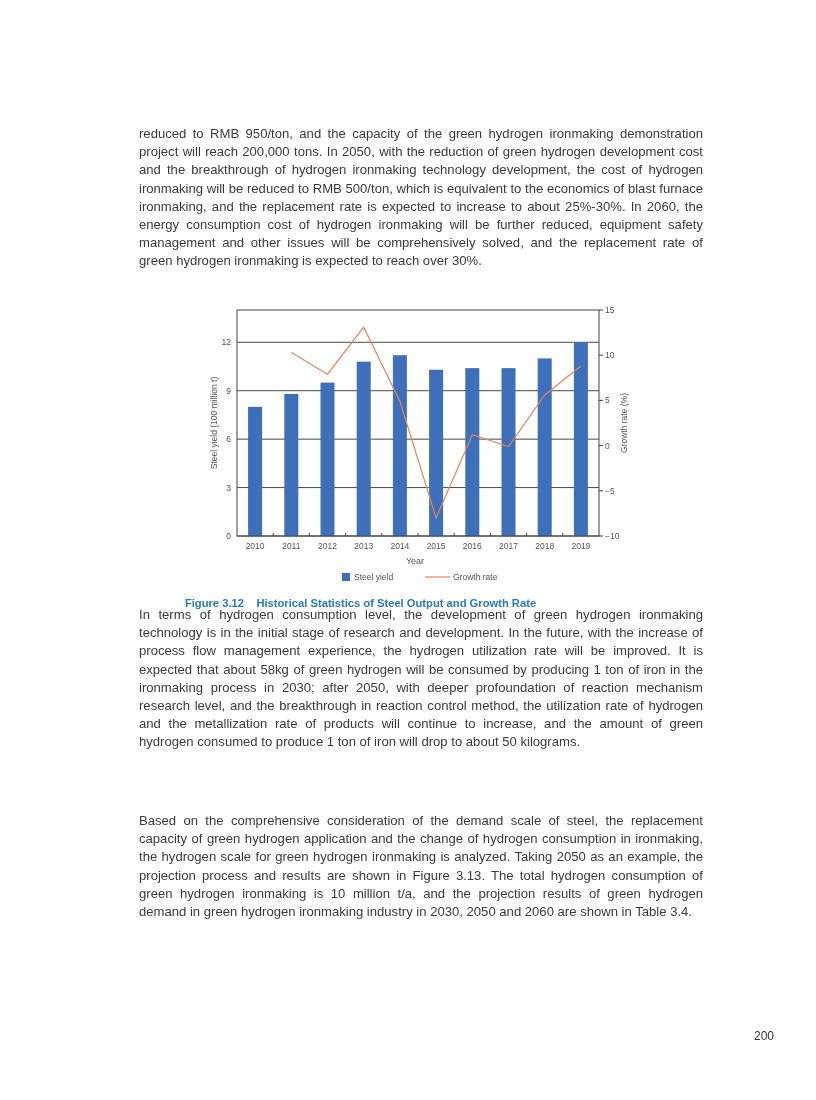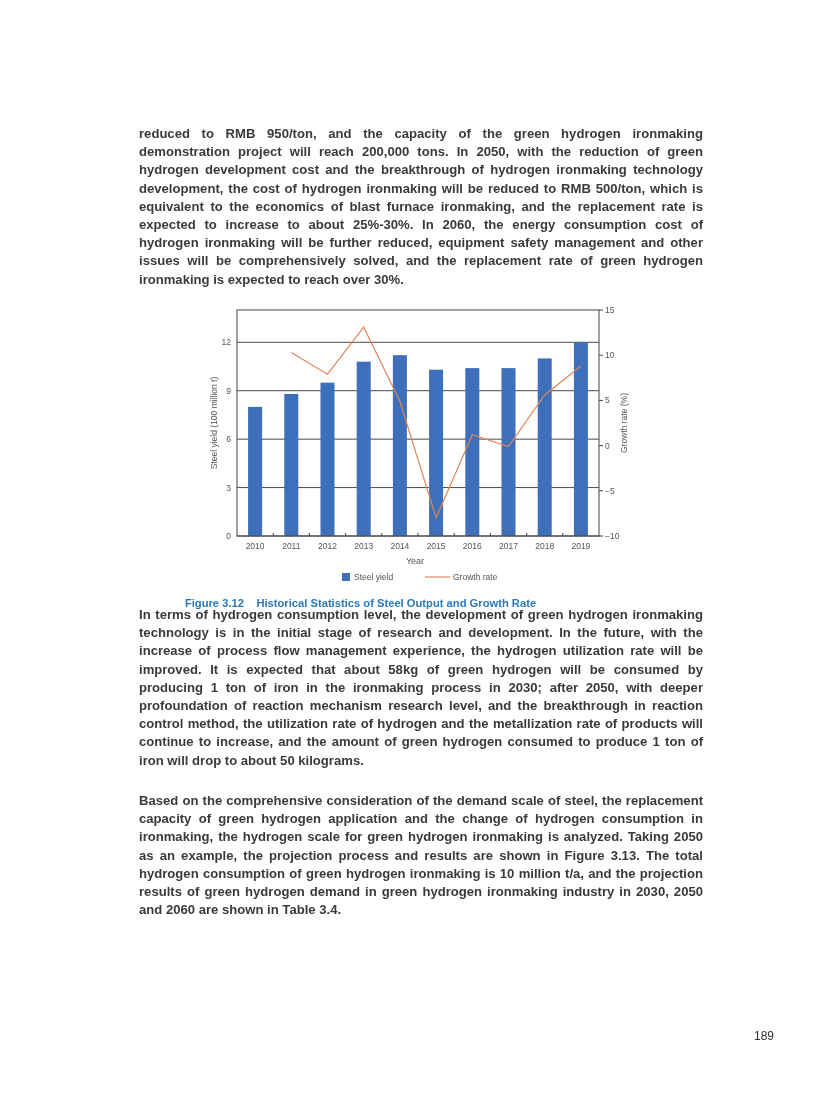--- a/index.html
+++ b/index.html
@@ -1,20 +1,20 @@
 <!DOCTYPE html>
 <html><head>
 <meta charset="utf-8">
 <style>
   html, body { margin: 0; padding: 0; background: #ffffff; }
   body { width: 816px; height: 1100px; position: relative; overflow: hidden; font-family: "Liberation Sans", sans-serif; color: #333333; }
-  .para { position: absolute; left: 139px; width: 564px; font-size: 13.1px; line-height: 18.2px; text-align: justify; color: #3a3a3a; margin: 0; font-weight: bold; }
+  .para { position: absolute; left: 139px; width: 564px; font-size: 13.1px; line-height: 18.2px; text-align: justify; color: #3a3a3a; margin: 0; }
   #p1 { top: 125px; }
   #p2 { top: 606px; }
-  #p3 { top: 792px; }
+  #p3 { top: 812px; }
   #chart { position: absolute; left: 200px; top: 300px; width: 430px; height: 290px; }
   #caption { position: absolute; left: 0; width: 721px; top: 597px; text-align: center; font-size: 11.2px; font-weight: bold; color: #2a7ab8; }
   #page-number { position: absolute; left: 740px; top: 1029px; width: 34px; text-align: right; font-size: 12px; color: #333; }
   svg text { font-family: "Liberation Sans", sans-serif; fill: #555; }
 </style>
 </head>
 <body>
 
 <p class="para" id="p1">reduced to RMB 950/ton, and the capacity of the green hydrogen ironmaking demonstration project will reach 200,000 tons. In 2050, with the reduction of green hydrogen development cost and the breakthrough of hydrogen ironmaking technology development, the cost of hydrogen ironmaking will be reduced to RMB 500/ton, which is equivalent to the economics of blast furnace ironmaking, and the replacement rate is expected to increase to about 25%-30%. In 2060, the energy consumption cost of hydrogen ironmaking will be further reduced, equipment safety management and other issues will be comprehensively solved, and the replacement rate of green hydrogen ironmaking is expected to reach over 30%.</p>
 
@@ -93,13 +93,13 @@
       <text id="legend2" x="253" y="280" font-size="8.5">Growth rate</text>
     </g>
   </svg>
 </div>
 
 <div id="caption" style="white-space: pre;">Figure 3.12    Historical Statistics of Steel Output and Growth Rate</div>
 
 <p class="para" id="p2">In terms of hydrogen consumption level, the development of green hydrogen ironmaking technology is in the initial stage of research and development. In the future, with the increase of process flow management experience, the hydrogen utilization rate will be improved. It is expected that about 58kg of green hydrogen will be consumed by producing 1 ton of iron in the ironmaking process in 2030; after 2050, with deeper profoundation of reaction mechanism research level, and the breakthrough in reaction control method, the utilization rate of hydrogen and the metallization rate of products will continue to increase, and the amount of green hydrogen consumed to produce 1 ton of iron will drop to about 50 kilograms.</p>
 <p class="para" id="p3">Based on the comprehensive consideration of the demand scale of steel, the replacement capacity of green hydrogen application and the change of hydrogen consumption in ironmaking, the hydrogen scale for green hydrogen ironmaking is analyzed. Taking 2050 as an example, the projection process and results are shown in Figure 3.13. The total hydrogen consumption of green hydrogen ironmaking is 10 million t/a, and the projection results of green hydrogen demand in green hydrogen ironmaking industry in 2030, 2050 and 2060 are shown in Table 3.4.</p>
 
-<div id="page-number">189</div>
+<div id="page-number">200</div>
 
 </body></html>

